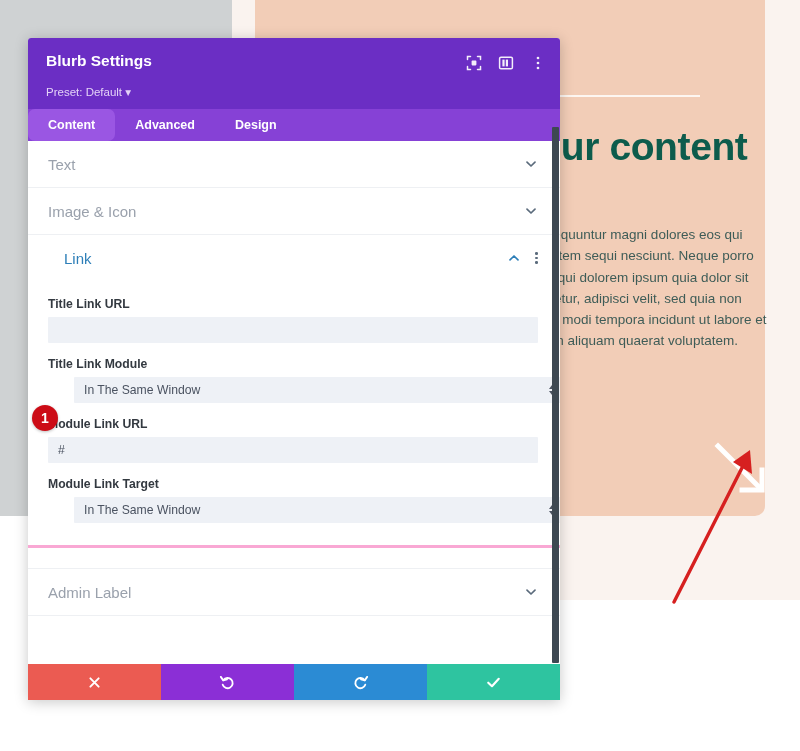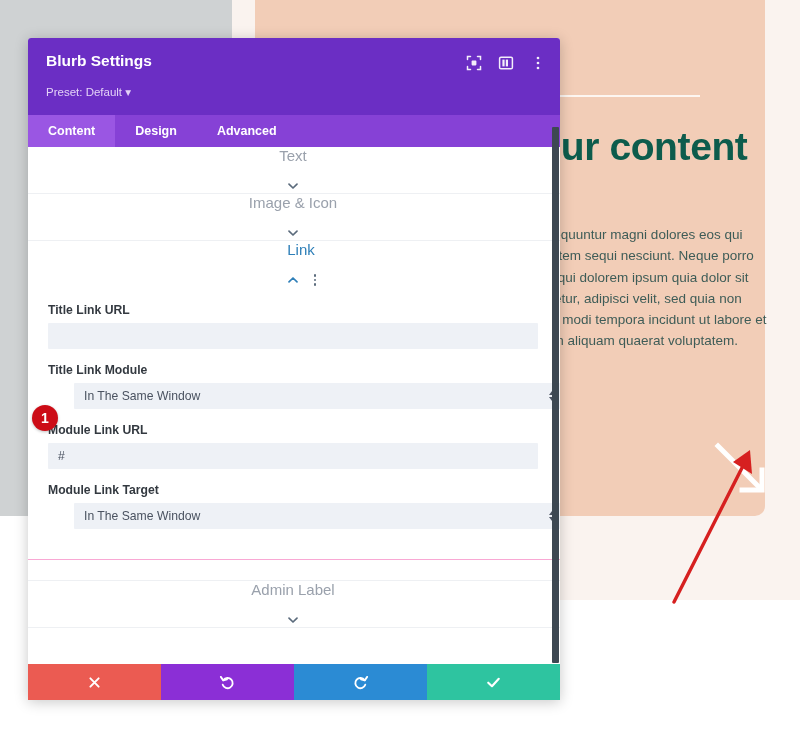--- a/index.html
+++ b/index.html
@@ -98,21 +98,21 @@
     width: 532px;
     height: 662px;
     background: #ffffff;
     box-shadow: 0 2px 14px rgba(0,0,0,0.22);
     display: flex;
     flex-direction: column;
     border-radius: 3px 3px 0 0;
   }
   .modal-header {
     background: #6b2ec4;
-    padding: 13px 18px 15px 18px;
+    padding: 13px 18px 9px 18px;
     position: relative;
     border-radius: 3px 3px 0 0;
   }
   .modal-title {
     color: #ffffff;
     font-size: 15.5px;
     font-weight: bold;
     line-height: 19px;
     margin: 0;
   }
@@ -146,38 +146,37 @@
   }
   .tab {
     padding: 0 20px;
     display: flex;
     align-items: center;
     color: #ffffff;
     font-size: 12.5px;
     font-weight: bold;
     cursor: pointer;
   }
-  .tab.active { background: #9a56e3; }
+  .tab.active { background: #9a56e3; border-radius: 7px; }
 
   .modal-body {
     flex: 1;
     background: #ffffff;
     overflow: hidden;
     position: relative;
   }
 
   .accordion-row {
     height: 46px;
     display: flex;
     align-items: center;
     justify-content: space-between;
     padding: 0 22px 0 20px;
     border-bottom: 1px solid #eef0f3;
     cursor: pointer;
-    flex-direction: column;
   }
   .accordion-row .acc-label {
     font-size: 15px;
     color: #9aa1ac;
     font-weight: normal;
   }
   .accordion-row.open .acc-label {
     color: #2e7fb8;
   }
   .acc-right {
@@ -197,22 +196,22 @@
     cursor: pointer;
   }
   .dots-v i {
     width: 2.6px; height: 2.6px;
     border-radius: 50%;
     background: #5b6b7c;
     display: block;
   }
 
   .link-panel {
-    padding: 16px 22px 28px 20px;
-    border-bottom: 1px solid #f9a8d4;
+    padding: 16px 22px 20px 20px;
+    border-bottom: 3px solid #f9a8d4;
   }
   .field { margin-bottom: 14px; }
   .field:last-child { margin-bottom: 2px; }
   .field-label {
     font-size: 12.2px;
     font-weight: bold;
     color: #333940;
     margin-bottom: 6px;
     display: block;
   }
@@ -381,22 +380,22 @@
           <circle cx="8" cy="3" r="1.35" fill="#ffffff"></circle>
           <circle cx="8" cy="8" r="1.35" fill="#ffffff"></circle>
           <circle cx="8" cy="13" r="1.35" fill="#ffffff"></circle>
         </svg>
       </span>
     </div>
   </div>
 
   <div class="modal-tabs">
     <div class="tab active">Content</div>
+    <div class="tab">Advanced</div>
     <div class="tab">Design</div>
-    <div class="tab">Advanced</div>
   </div>
 
   <div class="modal-body">
 
     <div class="accordion-row">
       <span class="acc-label">Text</span>
       <span class="acc-right">
         <svg class="chev" viewBox="0 0 14 14">
           <polyline points="3,5.2 7,9 11,5.2" fill="none" stroke="#5b6b7c" stroke-width="1.7" stroke-linecap="round" stroke-linejoin="round"></polyline>
         </svg>

